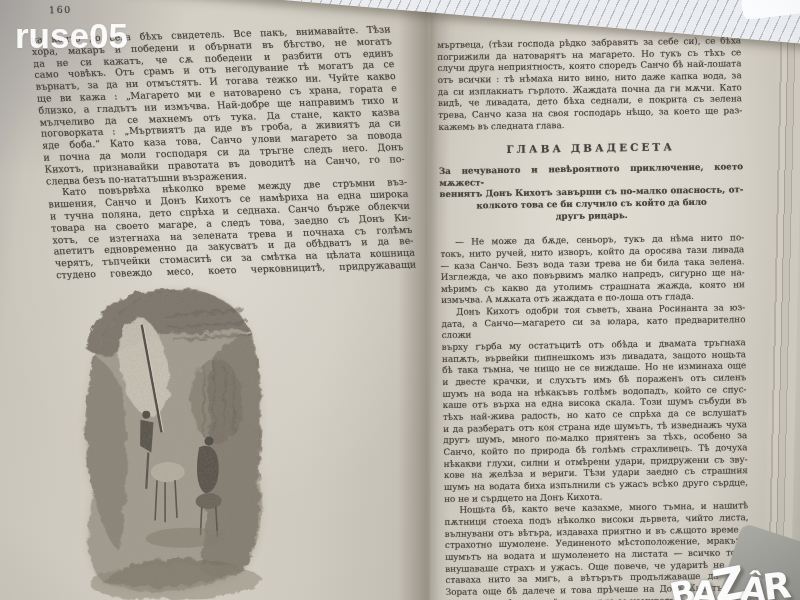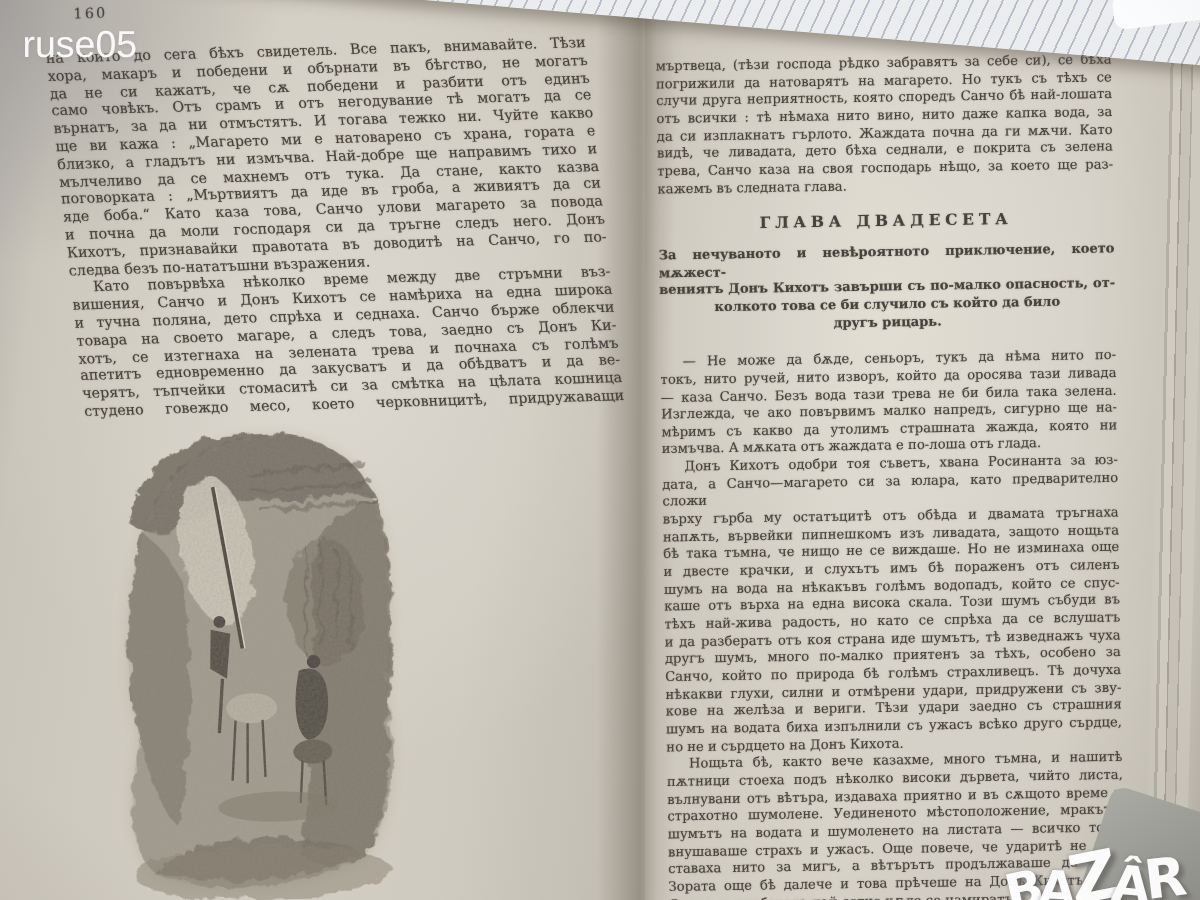--- a/index.html
+++ b/index.html
@@ -55,21 +55,21 @@
     box-shadow:0 5px 10px rgba(88,80,68,0.5);}
   .scrap{position:absolute;left:742px;top:-8px;width:72px;height:24px;background:#fbfcfd;
     transform:rotate(-7deg);border-radius:8px;z-index:6;}
   .corner{position:absolute;right:-14px;bottom:-16px;width:86px;height:82px;z-index:6;
     background:linear-gradient(135deg,#aeaea9,#8e8f8b);transform:rotate(18deg);border-radius:10px;}
   .vignette{position:absolute;inset:0;z-index:8;pointer-events:none;
     background:radial-gradient(115% 115% at 42% 38%,rgba(0,0,0,0) 55%,rgba(75,68,58,0.15) 88%,rgba(58,52,44,0.26) 100%);}
 
   
   .wm-ruse{position:absolute;left:15px;top:16px;z-index:9;
-    font-family:"Liberation Sans","DejaVu Sans",sans-serif;font-weight:normal;font-size:25px;
+    font-family:"Liberation Sans","DejaVu Sans",sans-serif;font-weight:bold;font-size:35px;
     color:#ffffff;opacity:0.93;text-shadow:0 1px 3px rgba(150,140,150,0.4);}
   .wm-bazar{position:absolute;right:8px;bottom:-2px;z-index:9;display:flex;align-items:flex-end;
     font-family:"DejaVu Sans",sans-serif;font-weight:800;color:#ffffff;opacity:0.96;
     transform:rotate(-3deg);transform-origin:100% 100%;}
   .wm-bazar span{display:inline-block;line-height:0.9;
     text-shadow:3px 3px 3px rgba(108,106,102,0.85),-1px -1px 2px rgba(130,130,130,0.35);}
   .bz-0{font-size:33px;transform:rotate(-10deg);}
   .bz-1{font-size:32px;transform:rotate(6deg);margin-left:-3px;}
   .bz-2{font-size:45px;transform:rotate(-8deg);margin-left:-4px;}
   .bz-3{font-size:33px;transform:rotate(8deg);margin-left:-5px;}

